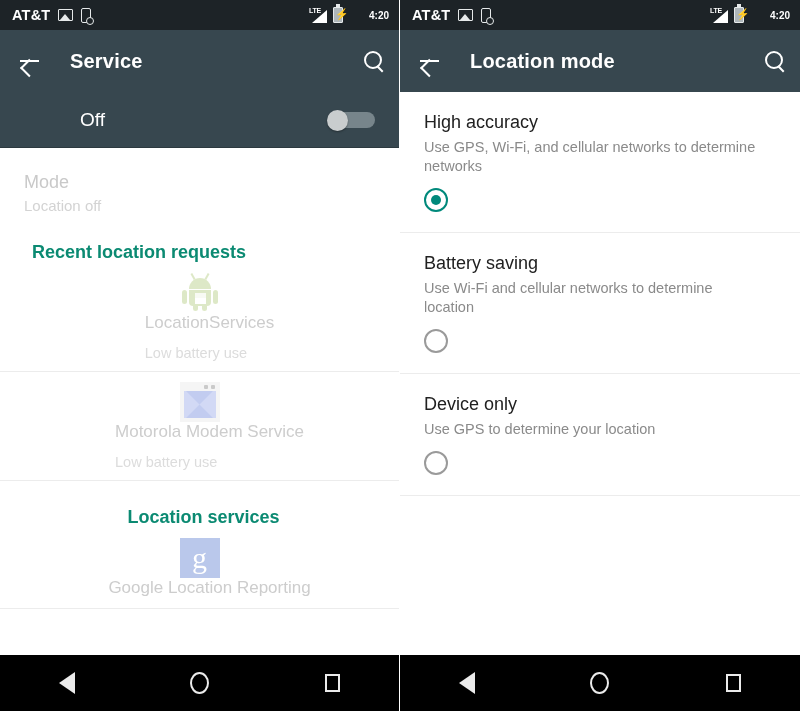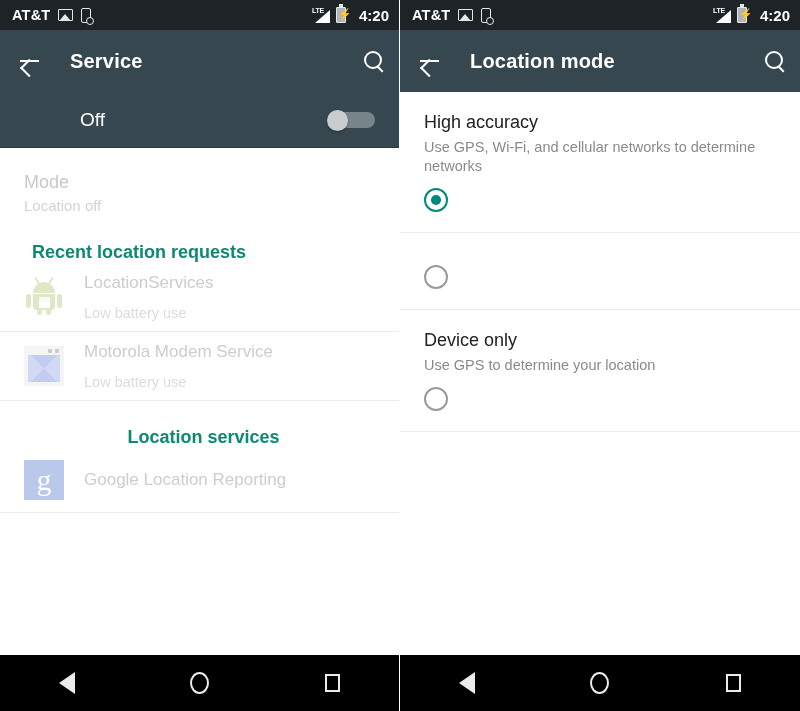--- a/index.html
+++ b/index.html
@@ -11,21 +11,21 @@
            background:#0f766e; position:relative; }
   .screen.left{ border-right:1px solid #ffffff; }
 
   
   .statusbar{ height:30px; background:#1d2327; color:#ffffff;
     display:flex; align-items:center; padding:0 10px 0 12px; flex:0 0 30px; }
   .sb-carrier{ font-size:14.5px; font-weight:bold; letter-spacing:.2px; }
   .sb-left-icons{ display:flex; align-items:center; gap:8px; margin-left:8px; }
   .sb-spacer{ flex:1; }
   .sb-right{ display:flex; align-items:center; gap:6px; }
-  .sb-time{ font-size:15px; font-weight:bold; margin-left:7px; }
+  .sb-time{ font-size:10px; font-weight:bold; margin-left:20px; }
 
   .ic-photo{ width:15px; height:12px; border:1.6px solid #e6e9ea; border-radius:1px;
      position:relative; overflow:hidden; }
   .ic-photo:after{ content:""; position:absolute; left:1px; bottom:0px;
      width:0;height:0;border-left:5px solid transparent;border-right:5px solid transparent;
      border-bottom:6px solid #e6e9ea; }
   .ic-phone{ width:10px; height:15px; border:1.6px solid #e6e9ea; border-radius:2px;
      position:relative; }
   .ic-phone:after{ content:""; position:absolute; right:-4px; bottom:-3px; width:6px;height:6px;
      border:1.6px solid #e6e9ea; border-radius:50%; background:#1d2327; }
@@ -73,21 +73,21 @@
 
   
   .content{ flex:1; background:#ffffff; position:relative; overflow:hidden; }
   .row-mode{ padding:24px 24px 4px 24px; }
   .row-mode .t{ font-size:18px; color:#c9c9c9; }
   .row-mode .s{ font-size:15px; color:#d3d3d3; margin-top:4px; }
 
   .section-hd{ font-size:18px; font-weight:bold; color:#0b8a72; padding:24px 24px 0 32px; }
   .section-hd.svc{ padding-top:26px;text-align:center; }
 
-  .app-row{ display:flex; align-items:center; padding:10px 24px; min-height:64px; }
+  .app-row{ display:flex; align-items:center; padding:10px 24px; min-height:64px;flex-direction:column; }
   .app-row .txt{ margin-left:20px; }
   .app-row .n{ font-size:17px; color:#cdcdcd; }
   .app-row .d{ font-size:14.5px; color:#dcdcdc; margin-top:12px; }
   .divider{ height:1px; background:#ececec; margin:0 0 0 0; }
 
   
   .ic-droid{ width:40px;height:40px; position:relative; flex:0 0 40px; opacity:.55; }
   .ic-droid .head{ position:absolute; left:9px; top:5px; width:22px; height:11px;
      background:#c3d79a; border-radius:11px 11px 0 0; }
   .ic-droid .body{ position:absolute; left:9px; top:17px; width:22px; height:16px;
@@ -287,20 +287,24 @@
       <div class="opt">
         <div class="c">
           <div class="t">High accuracy</div>
           <div class="s">Use GPS, Wi-Fi, and cellular networks to determine networks</div>
         </div>
         <div class="radio on"></div>
       </div>
       <div class="divider"></div>
 
       <div class="opt">
+        <div class="c">
+          <div class="t">Battery saving</div>
+          <div class="s">Use Wi-Fi and cellular networks to determine location</div>
+        </div>
         <div class="radio"></div>
       </div>
       <div class="divider"></div>
 
       <div class="opt">
         <div class="c">
           <div class="t">Device only</div>
           <div class="s">Use GPS to determine your location</div>
         </div>
         <div class="radio"></div>

